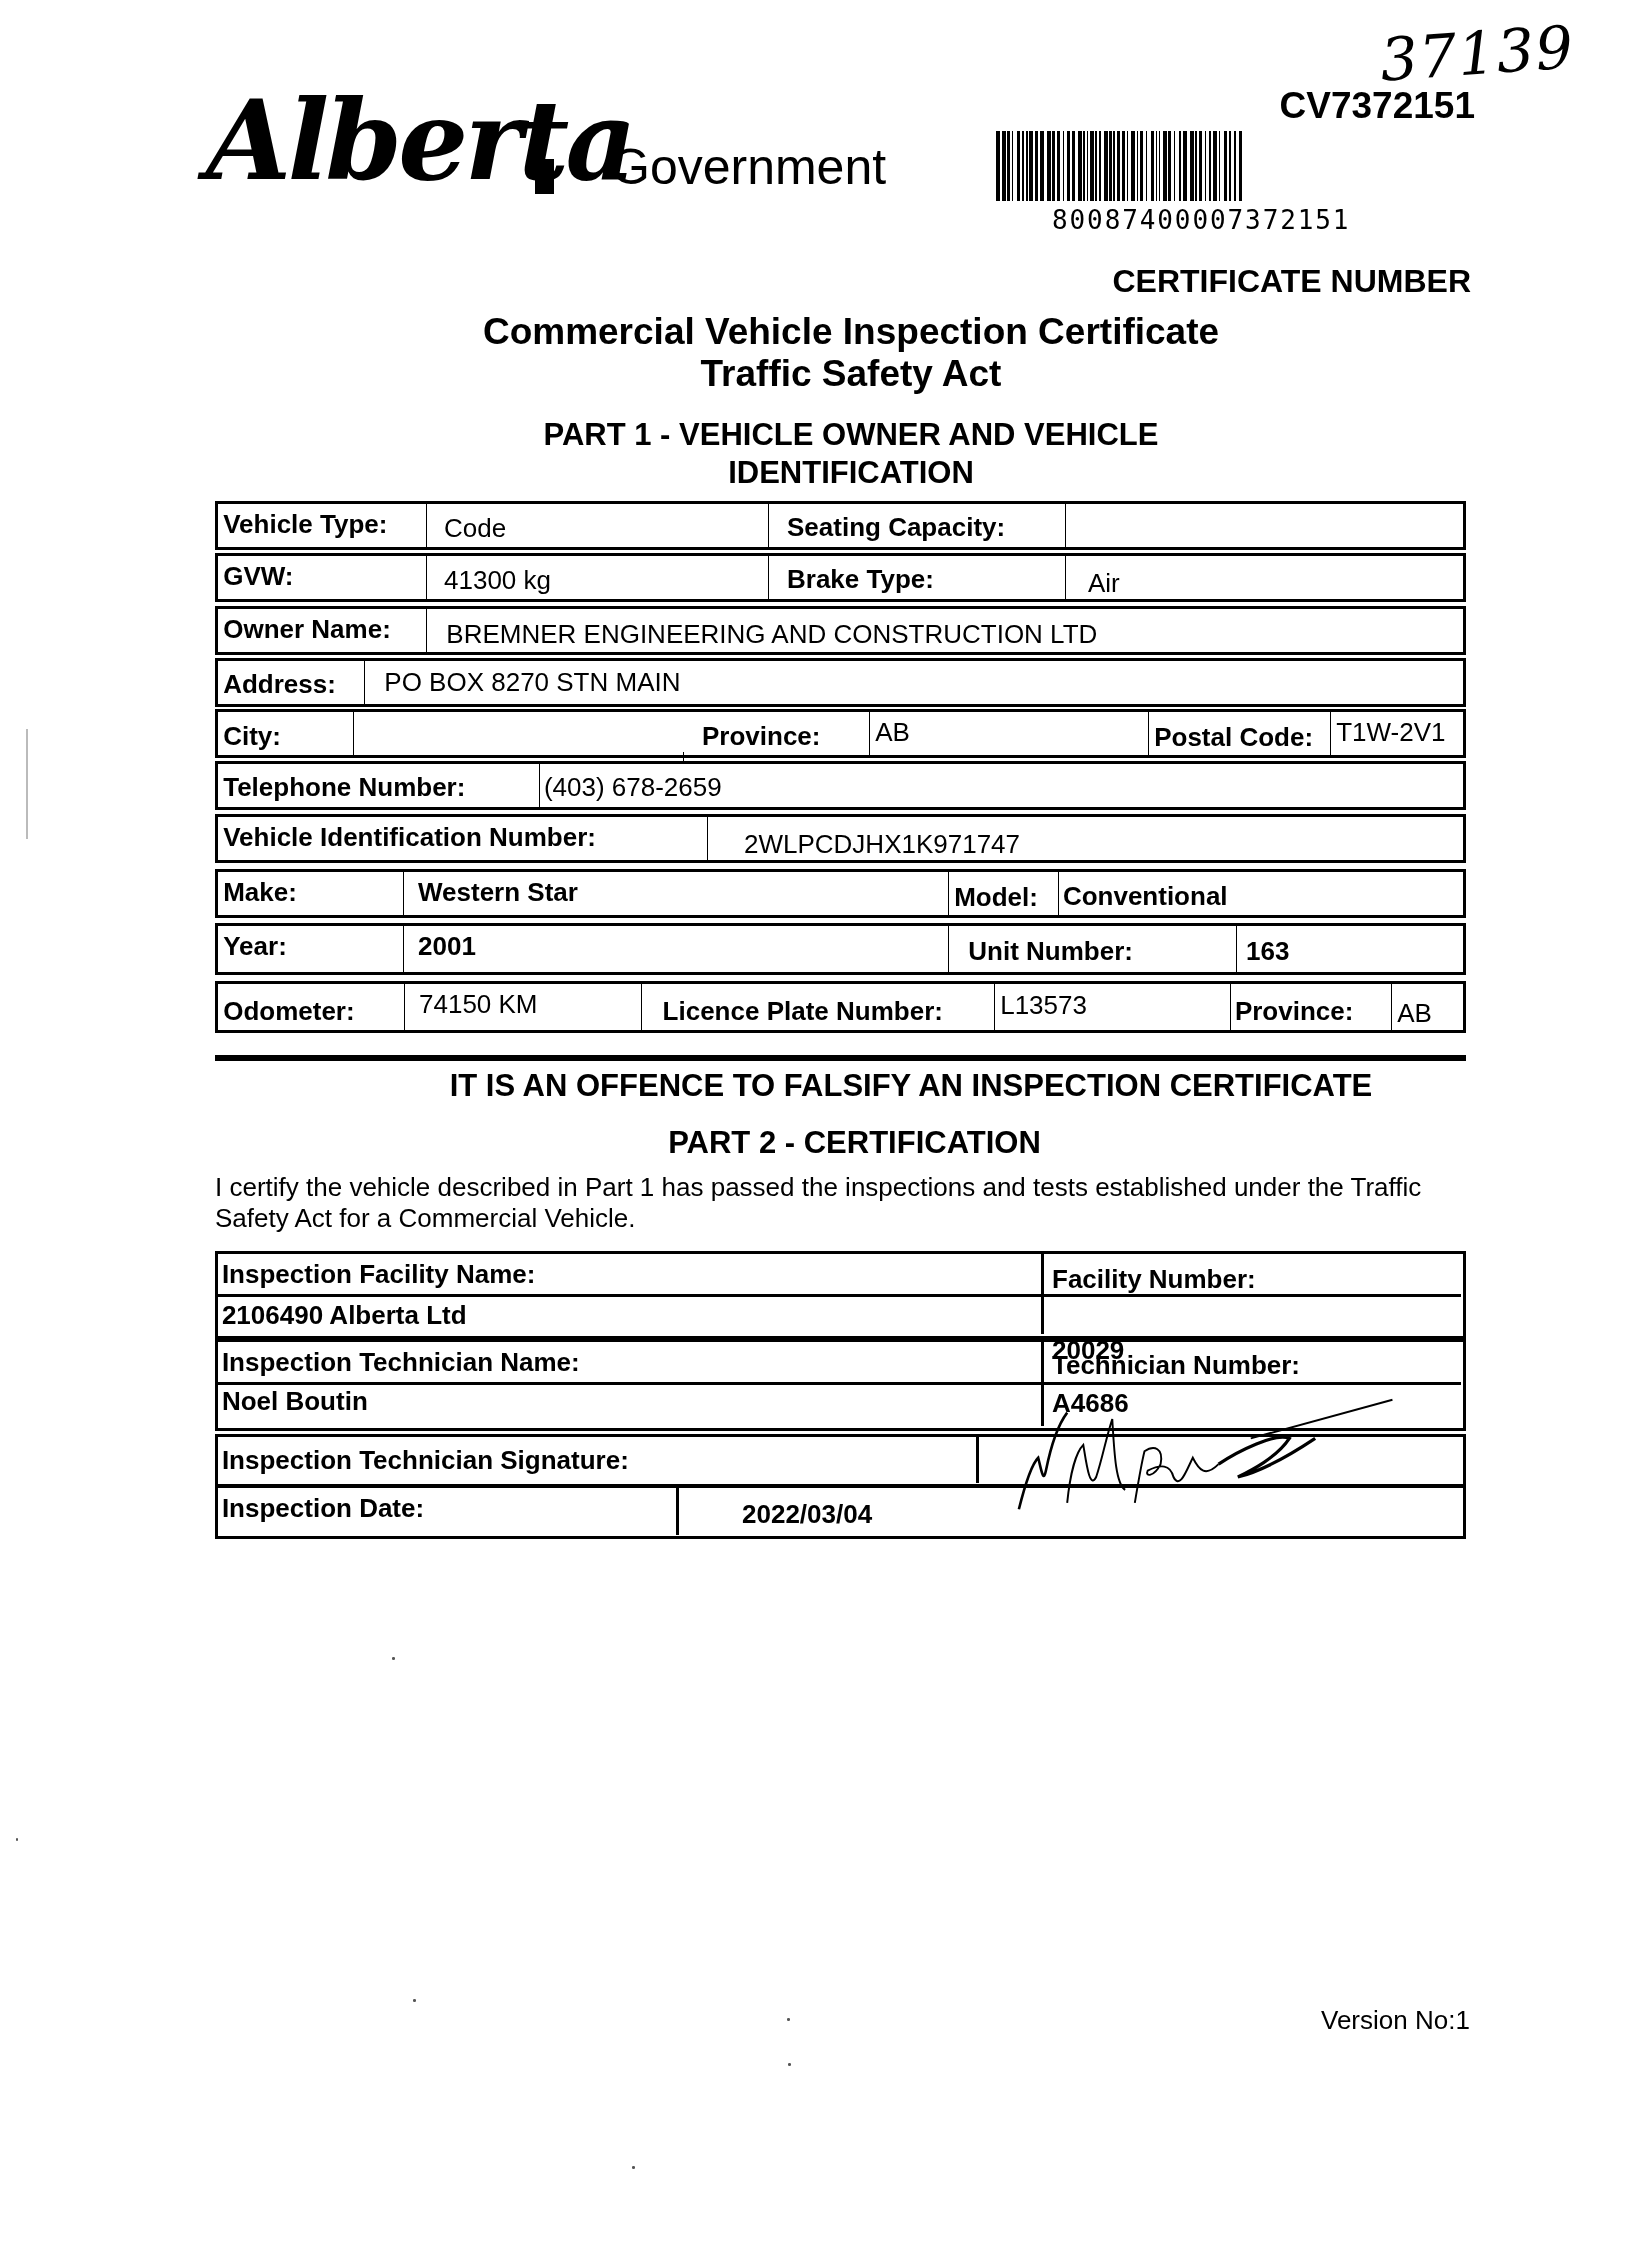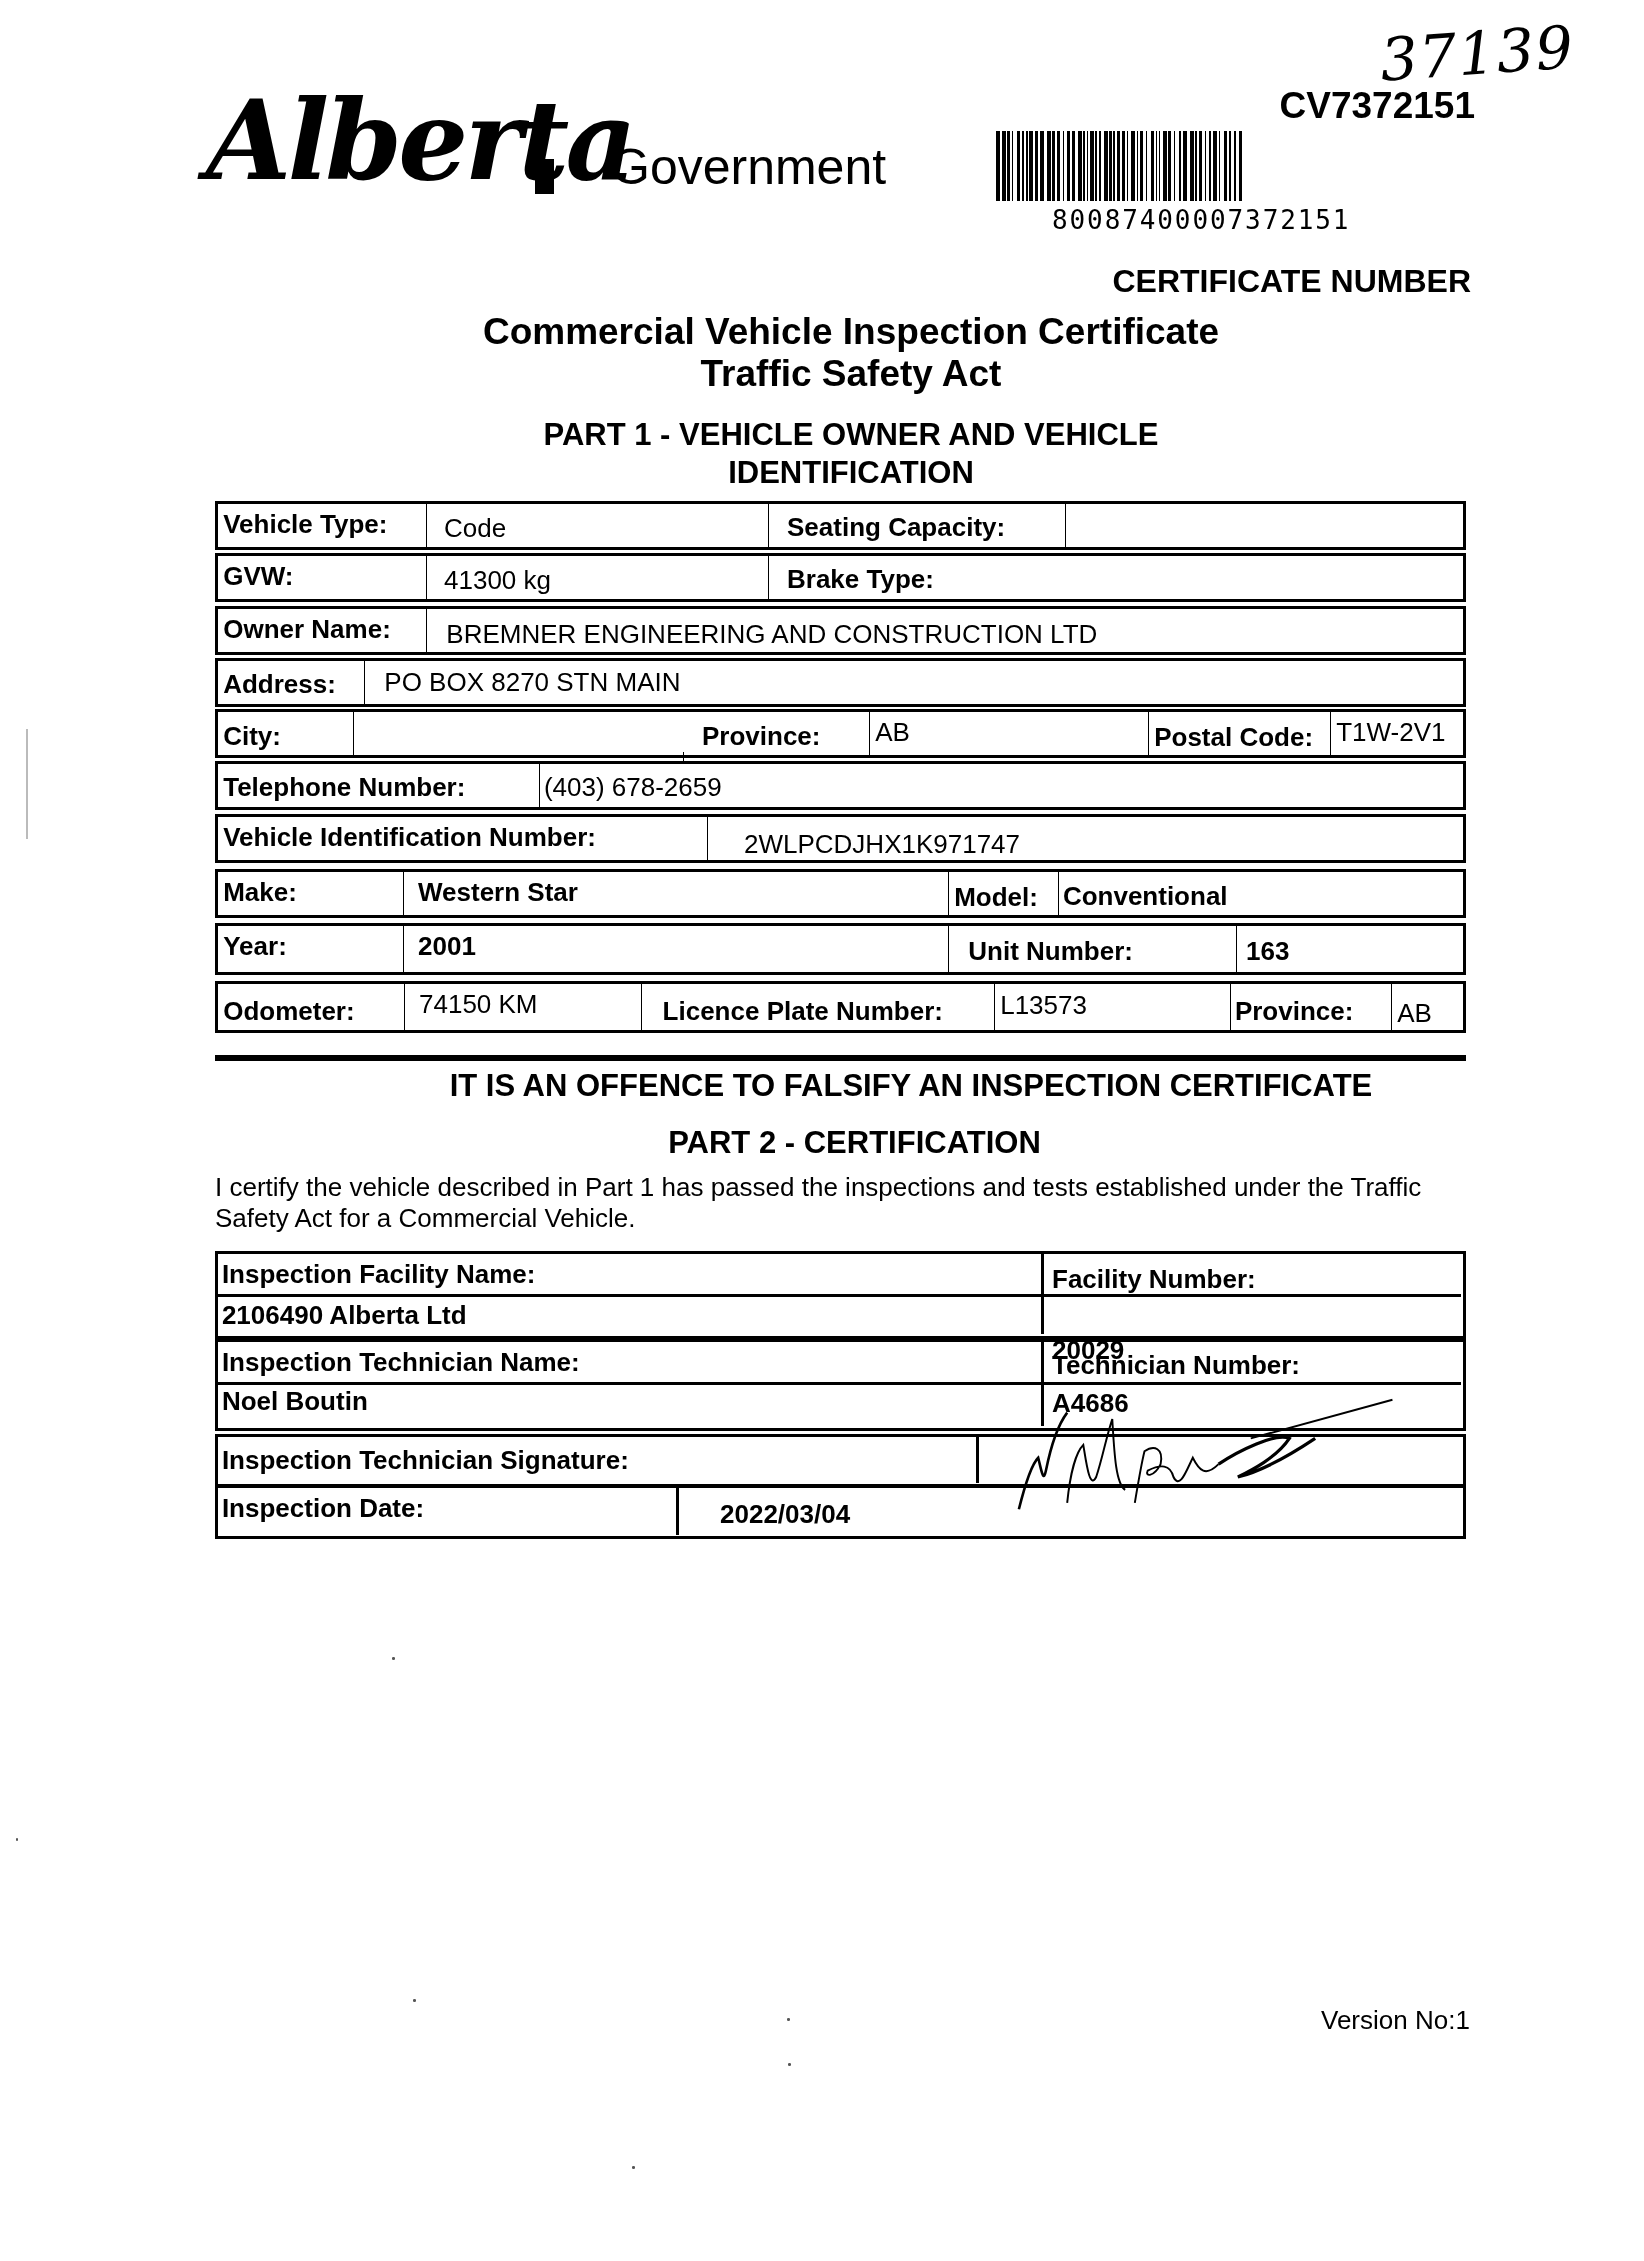--- a/index.html
+++ b/index.html
@@ -112,20 +112,21 @@
   <div class="cell lbl" style="width:209px;">Vehicle Type:</div>
   <div class="cell val" style="width:342px;padding-left:17px;padding-top:9px;">Code</div>
   <div class="cell lbl" style="width:297px;padding-left:18px;padding-top:7.7px;">Seating Capacity:</div>
   <div class="cell val" style="flex:1;"></div>
 </div>
 
 <div class="row" style="top:553px;height:49px;">
   <div class="cell lbl" style="width:209px;">GVW:</div>
   <div class="cell val" style="width:342px;padding-left:17px;padding-top:9px;">41300 kg</div>
   <div class="cell lbl" style="width:297px;padding-left:18px;padding-top:7.7px;">Brake Type:</div>
+  <div class="cell val" style="flex:1;padding-left:22px;padding-top:11.6px;">Air</div>
 </div>
 
 <div class="row" style="top:606px;height:49px;">
   <div class="cell lbl" style="width:209px;">Owner Name:</div>
   <div class="cell val" style="flex:1;padding-left:19.3px;padding-top:10.3px;">BREMNER ENGINEERING AND CONSTRUCTION LTD</div>
 </div>
 
 <div class="row" style="top:658px;height:49px;">
   <div class="cell lbl" style="width:147px;padding-top:7.7px;">Address:</div>
   <div class="cell val" style="flex:1;padding-left:19.3px;padding-top:6.4px;">PO BOX 8270 STN MAIN</div>
@@ -197,21 +198,21 @@
 </div>
 
 <div class="abs" style="left:215px;top:1434px;width:1251px;height:54px;border:3.9px solid #000;box-sizing:border-box;">
   <div class="abs" style="left:758px;top:0;width:2.6px;height:46px;background:#000;"></div>
   <div class="abs lbl" style="left:3.9px;top:7.7px;font-size:26px;">Inspection Technician Signature:</div>
 </div>
 
 <div class="abs" style="left:215px;top:1484px;width:1251px;height:55px;border:3.9px solid #000;box-sizing:border-box;">
   <div class="abs" style="left:458px;top:0;width:2.6px;height:48px;background:#000;"></div>
   <div class="abs lbl" style="left:3.9px;top:6.4px;font-size:26px;">Inspection Date:</div>
-  <div class="abs valb" style="left:502px;top:11.6px;font-size:26px;">2022/03/04</div>
+  <div class="abs valb" style="left:524px;top:11.6px;font-size:26px;">2022/03/04</div>
 </div>
 
 <svg class="abs sig-svg" viewBox="0 0 680 190">
   <path d="M20 180 C 30 140, 40 110, 50 100 C 55 120, 58 140, 62 120 C 70 80, 80 50, 95 30" fill="none" stroke="#000" stroke-width="4"></path>
   <path d="M95 170 C 100 120, 110 90, 120 80 C 125 110, 130 150, 140 130 C 150 100, 155 70, 165 40 C 168 90, 170 140, 185 150" fill="none" stroke="#000" stroke-width="3"></path>
   <path d="M200 170 C 205 140, 210 110, 215 90 C 230 80, 245 85, 240 110 C 230 130, 215 130, 220 120 C 240 110, 255 110, 260 130 C 270 150, 280 120, 290 100 C 300 120, 310 130, 330 110" fill="none" stroke="#000" stroke-width="3"></path>
   <path d="M330 110 C 360 90, 420 60, 440 70 C 420 100, 380 120, 360 130 C 400 120, 450 90, 480 70" fill="none" stroke="#000" stroke-width="5"></path>
   <path d="M380 70 L 600 10" fill="none" stroke="#000" stroke-width="3"></path>
 </svg>
 

